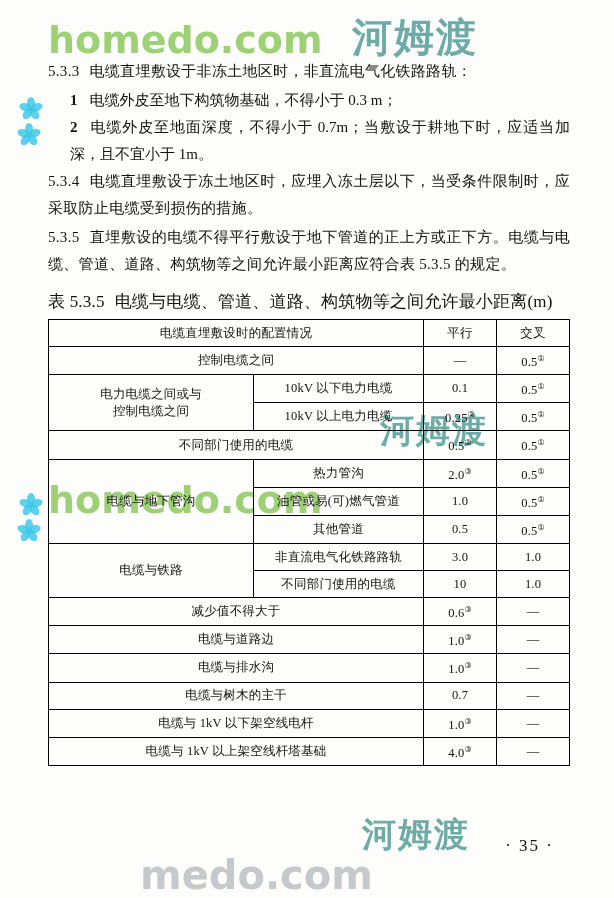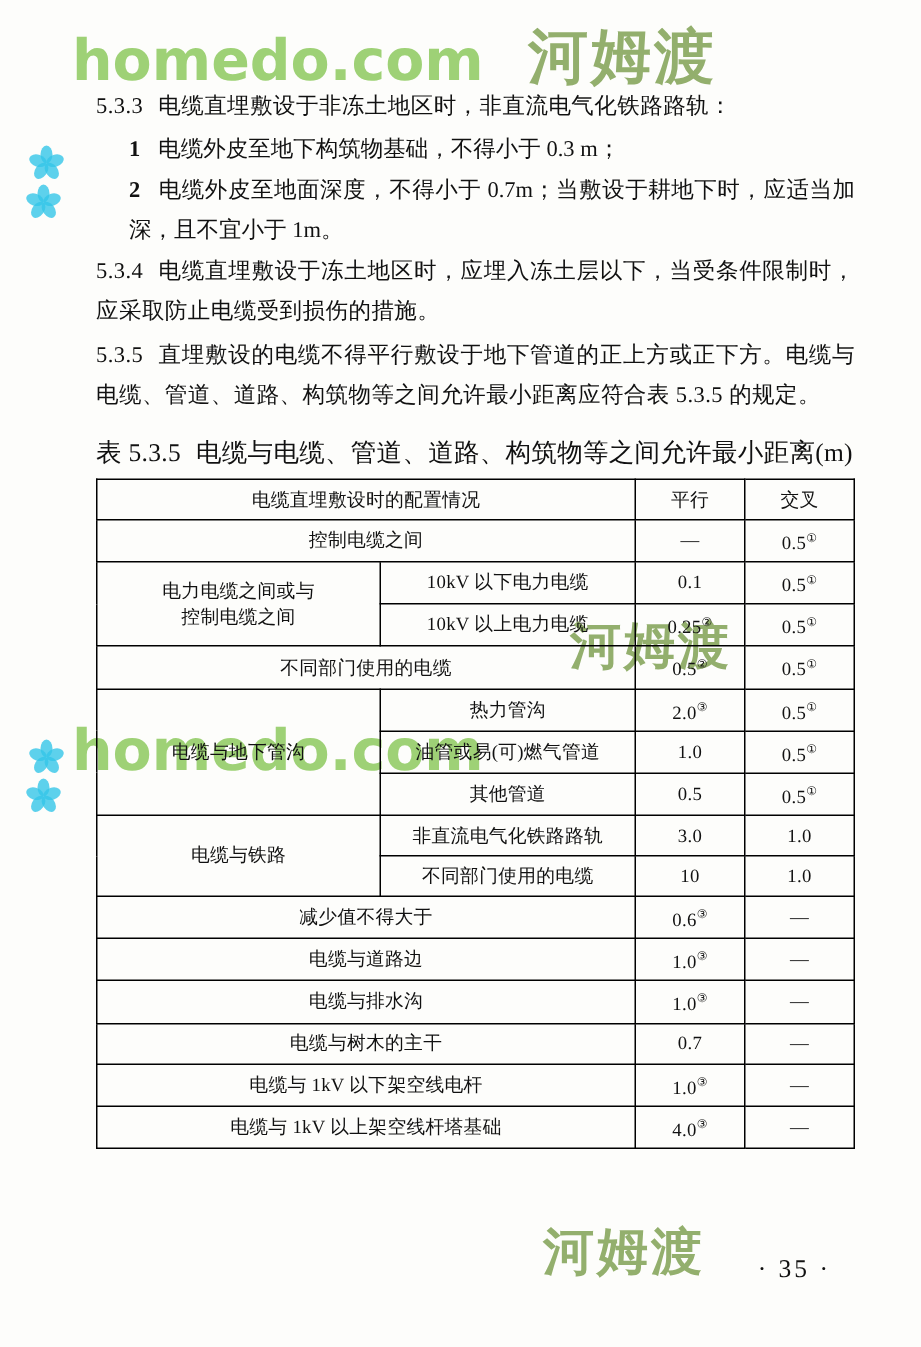--- a/index.html
+++ b/index.html
@@ -13,42 +13,42 @@
     font-family: "Liberation Serif", serif;
     color: #111;
     position: relative;
     overflow: hidden;
   }
   .page {
     position: relative;
     width: 614px;
     height: 898px;
     box-sizing: border-box;
-    padding: 58px 44px 30px 64px;
+    padding: 58px 44px 30px 48px;
   }
 
   
   .wm {
     position: absolute;
     pointer-events: none;
     user-select: none;
     font-family: "DejaVu Sans", sans-serif;
     font-weight: bold;
     white-space: nowrap;
   }
   .wm-text-green {
     color: #7ac143;
     opacity: .72;
   }
   .wm-text-gray {
     color: #9aa0a6;
     opacity: .55;
   }
   .wm-cn {
-    color: #4d7c0f;
+    color: #0f766e;
     opacity: .6;
     font-family: Liberation Serif, serif;
     letter-spacing: 2px;
   }
   .flower {
     position: absolute;
     width: 26px;
     height: 26px;
     pointer-events: none;
   }
@@ -158,20 +158,21 @@
 <body>
 
 <div class="page">
 
   <div class="wm wm-text-green" style="left:48px; top:18px; font-size:38px;">homedo.com</div>
   <div class="wm wm-cn" style="left:352px; top:10px; font-size:40px;">河姆渡</div>
 
   <div class="wm wm-text-green" style="left:48px; top:478px; font-size:38px;">homedo.com</div>
   <div class="wm wm-cn" style="left:380px; top:408px; font-size:34px;">河姆渡</div>
 
+  <div class="wm wm-text-gray" style="left:140px; top:852px; font-size:40px;">medo.com</div>
   <div class="wm wm-cn" style="left:362px; top:812px; font-size:34px;">河姆渡</div>
 
   <div class="flower" style="left:18px;top:96px;">
     <span class="p1"></span>
       <span class="p2"></span>
       <span class="p3"></span>
       <span class="p4"></span>
       <span class="p5"></span>
   </div>
   <div class="flower" style="left:16px;top:122px;">

